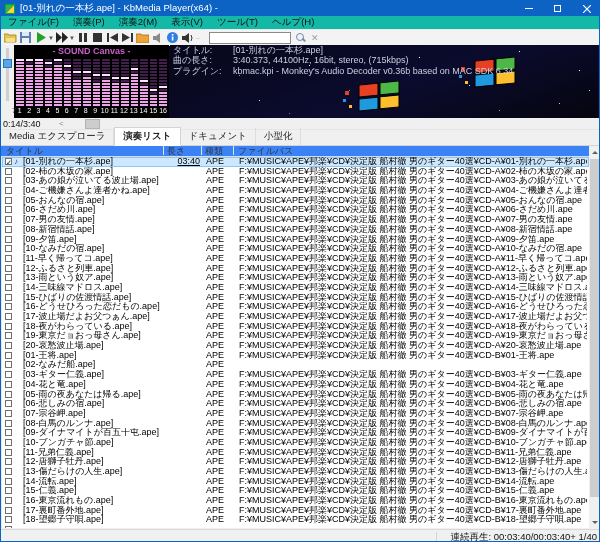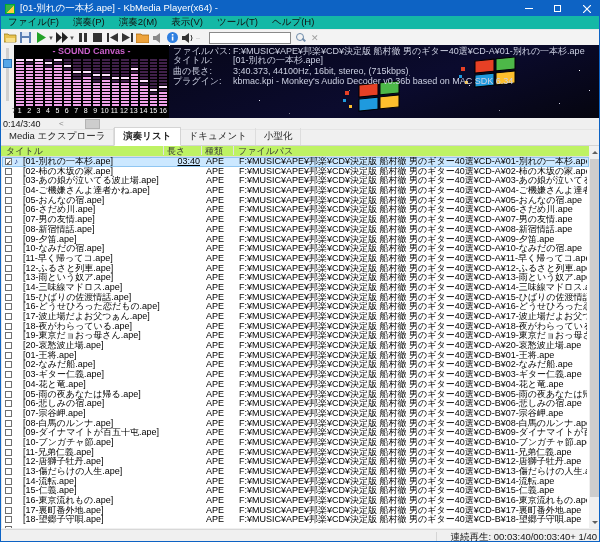--- a/index.html
+++ b/index.html
@@ -70,21 +70,21 @@
   .seekback { position:absolute; left:58px; top:0; line-height:12px; color:#888; font-size:8px;}
   .seekthumb { position:absolute; left:84px; top:1px; width:15px; height:10px; background:#cdcdcd; border:1px solid #b3b3b3; }
 
   
   .tabsrow { position:absolute; left:0; top:129px; width:600px; height:16px; background:#f0f0f0;
              display:flex; align-items:flex-end; border-bottom:1px solid #d4d4d4; font-size:9.5px; }
   .tab { padding:2px 8px 2px 8px; color:#222; border-right:1px solid #ddd; }
   .tab.active { background:#fff; border:1px solid #d4d4d4; border-bottom:1px solid #fff; margin-bottom:-1px; font-weight:bold;}
 
   
-  .theader { position:absolute; left:0; top:145px; width:588px; height:11px; background:#bef264;
+  .theader { position:absolute; left:0; top:145px; width:588px; height:11px; background:#3b82f6;
              border-bottom:1px solid #dcdcdc; font-size:9px; color:#333;padding-left:32px; }
   .theader span { position:absolute; top:0; line-height:11px; }
   .h-title{ left:5px; } .h-len{ left:166px; } .h-type{ left:204px; } .h-path{ left:237px; }
   .hsep { position:absolute; top:1px; width:1px; height:9px; background:#e2e2e2; }
   .rows { position:absolute; left:0; top:156px; width:588px; height:371px; background:#fff; overflow:hidden;
           border-left:1px solid #e8e8e8; }
   .trow { position:relative; height:9.7px; font-size:9px; line-height:9.7px; white-space:nowrap; color:#000; }
   .trow.sel { background:#cce8ff; box-shadow:inset 0 0 0 1px #8fc6f2; }
   .cbx { position:absolute; left:3px; top:1px; width:7px; height:7px; background:#fff; border:1px solid #6f6f6f; }
   .cbx.on::after { content:"✓"; position:absolute; left:0; top:-1px; font-size:7px; color:#111; }
@@ -552,23 +552,20 @@
         <g transform="skewY(-6) translate(18,6)">
           <rect x="0" y="0" width="19" height="12" fill="#e74025" stroke="#000"></rect>
           <rect x="21" y="0" width="19" height="12" fill="#4db848" stroke="#000"></rect>
           <rect x="0" y="14" width="19" height="12" fill="#1f9ade" stroke="#000"></rect>
           <rect x="21" y="14" width="19" height="12" fill="#fdbf2d" stroke="#000"></rect>
         </g>
         <rect x="4" y="10" width="4" height="4" fill="#e74025"></rect>
           <rect x="2" y="18" width="3" height="3" fill="#1f9ade"></rect>
           <rect x="8" y="24" width="3" height="3" fill="#fdbf2d"></rect>
       </svg>
-      <div class="iline" style="top:1px;">
-        <span class="ilabel">ファイルパス:</span><span>F:¥MUSIC¥APE¥邦楽¥CD¥決定版 船村徹 男のギター40選¥CD-A¥01-別れの一本杉.ape</span>
-      </div>
       <div class="iline">
         <span class="ilabel">タイトル:</span><span>[01-別れの一本杉.ape]</span>
       </div>
       <div class="iline">
         <span class="ilabel">曲の長さ:</span><span>3:40.373, 44100Hz, 16bit, stereo, (715kbps)</span>
       </div>
       <div class="iline">
         <span class="ilabel">プラグイン:</span><span>kbmac.kpi - Monkey's Audio Decoder v0.36b based on MAC SDK 6.34</span>
       </div>
     </div>
@@ -743,21 +740,20 @@
         <span class="c-title">[01-王将.ape]</span>
         <span class="c-len"></span>
         <span class="c-type">APE</span>
         <span class="c-path">F:¥MUSIC¥APE¥邦楽¥CD¥決定版 船村徹 男のギター40選¥CD-B¥01-王将.ape</span>
       </div>
       <div class="trow">
         <div class="cbx"></div>
         <span class="c-title">[02-なみだ船.ape]</span>
         <span class="c-len"></span>
         <span class="c-type">APE</span>
-        <span class="c-path">F:¥MUSIC¥APE¥邦楽¥CD¥決定版 船村徹 男のギター40選¥CD-B¥02-なみだ船.ape</span>
       </div>
       <div class="trow">
         <div class="cbx"></div>
         <span class="c-title">[03-ギター仁義.ape]</span>
         <span class="c-len"></span>
         <span class="c-type">APE</span>
         <span class="c-path">F:¥MUSIC¥APE¥邦楽¥CD¥決定版 船村徹 男のギター40選¥CD-B¥03-ギター仁義.ape</span>
       </div>
       <div class="trow">
         <div class="cbx"></div>

